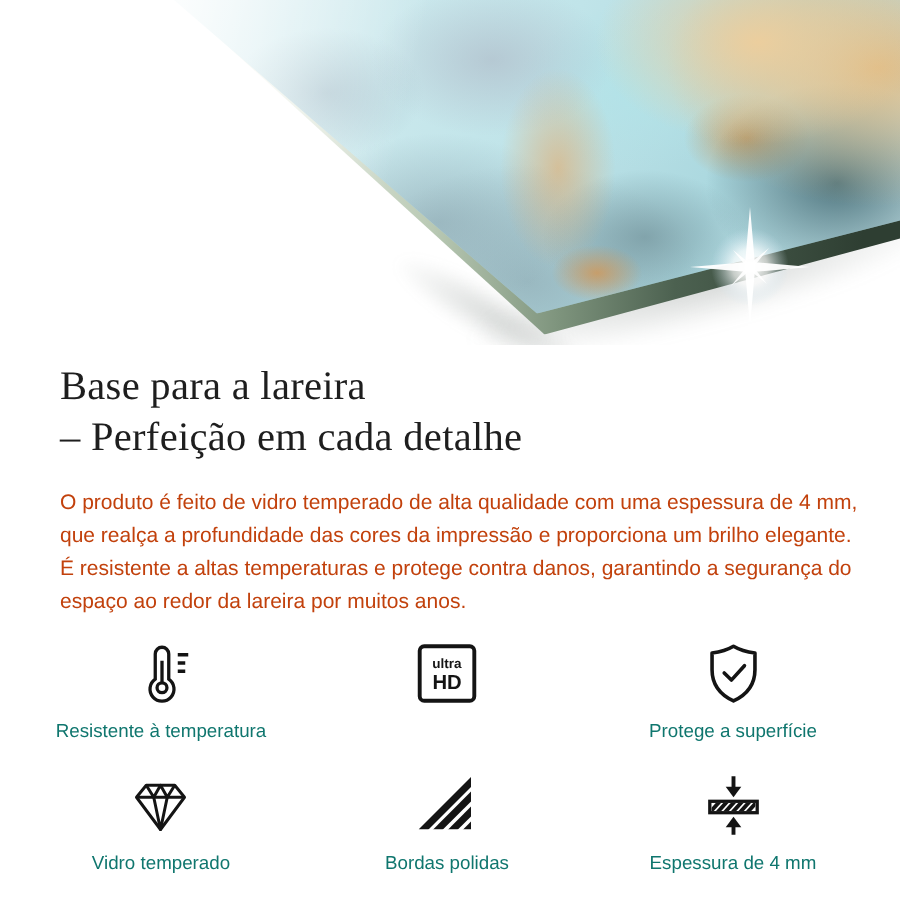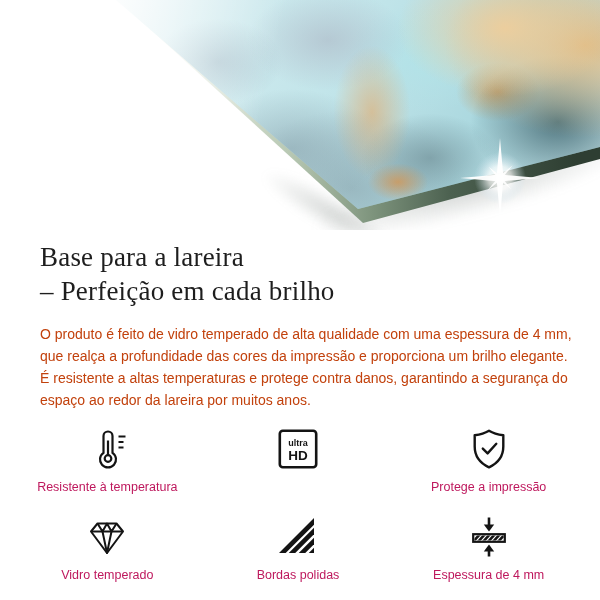--- a/index.html
+++ b/index.html
@@ -62,21 +62,21 @@
   }
 
   
   .features{
     margin:16px 12px 0 12px;
     display:grid;grid-template-columns:repeat(3,1fr);row-gap:20px;
   }
   .feat{display:flex;flex-direction:column;align-items:center;}
   .ficon{height:46px;width:46px;display:flex;align-items:flex-start;justify-content:center;color:#141414;margin-bottom:7px;}
   .ficon svg{display:block;}
-  .flabel{font-size:12.5px;color:#be185d;text-align:center;line-height:15px;}
+  .flabel{font-size:12.5px;color:#0f766e;text-align:center;line-height:15px;}
 </style>
 </head>
 <body>
 
 <div class="page">
 
   <div class="hero">
     <div class="glass-shadow"></div>
     <div class="glass-shadow2"></div>
     <div class="glass-edge"></div>
@@ -91,21 +91,21 @@
         </radialGradient>
       </defs>
       <circle cx="42" cy="42" r="26" fill="url(#glow)"></circle>
       <path d="M42 2 L45.2 38.8 L82 42 L45.2 45.2 L42 82 L38.8 45.2 L2 42 L38.8 38.8 Z" fill="#ffffff" opacity=".95"></path>
       <path d="M42 24 L43.6 40.4 L58 42 L43.6 43.6 L42 60 L40.4 43.6 L26 42 L40.4 40.4 Z" fill="#ffffff" opacity=".9" transform="rotate(45 42 42)"></path>
     </svg>
   </div>
 
   <h1 class="title">
     <span>Base para a lareira</span><br>
-    <span>– Perfeição em cada brilho</span>
+    <span>– Perfeição em cada detalhe</span>
   </h1>
 
   <p class="desc">O produto é feito de vidro temperado de alta qualidade com uma espessura de 4 mm, que realça a profundidade das cores da impressão e proporciona um brilho elegante. É resistente a altas temperaturas e protege contra danos, garantindo a segurança do espaço ao redor da lareira por muitos anos.</p>
 
   <div class="features">
 
     <div class="feat">
       <div class="ficon">
         <svg width="44" height="44" viewBox="0 0 44 44" fill="none" stroke="currentColor" stroke-width="2.2">
           <path d="M18.5 25.8 V9 a4.5 4.5 0 0 1 9 0 v16.8 a8 8 0 1 1 -9 0 z"></path>
@@ -127,21 +127,21 @@
       </div>
     </div>
 
     <div class="feat">
       <div class="ficon">
         <svg width="44" height="44" viewBox="0 0 44 44" fill="none" stroke="currentColor" stroke-width="2.4">
           <path d="M22 3.8 C26 6.2 30.8 7.6 36.3 8.3 V19.5 C36.3 29.4 30.4 36.4 22 40.3 C13.6 36.4 7.7 29.4 7.7 19.5 V8.3 C13.2 7.6 18 6.2 22 3.8 Z" stroke-linejoin="round"></path>
           <path d="M15.8 21.6 L20.6 26.4 L29.3 16.8" stroke-linecap="round" stroke-linejoin="round"></path>
         </svg>
       </div>
-      <div class="flabel">Protege a impressão</div>
+      <div class="flabel">Protege a superfície</div>
     </div>
 
     <div class="feat">
       <div class="ficon">
         <svg width="44" height="44" viewBox="0 0 44 44" fill="none" stroke="currentColor" stroke-width="2" stroke-linejoin="round">
           <path d="M12.5 8.5 H31.5 L38 16.5 L22 38 L6 16.5 Z"></path>
           <path d="M6 16.5 H38"></path>
           <path d="M12.5 8.5 L17.5 16.5 L22 8.5 L26.5 16.5 L31.5 8.5"></path>
           <path d="M17.5 16.5 L22 38 L26.5 16.5"></path>
         </svg>

